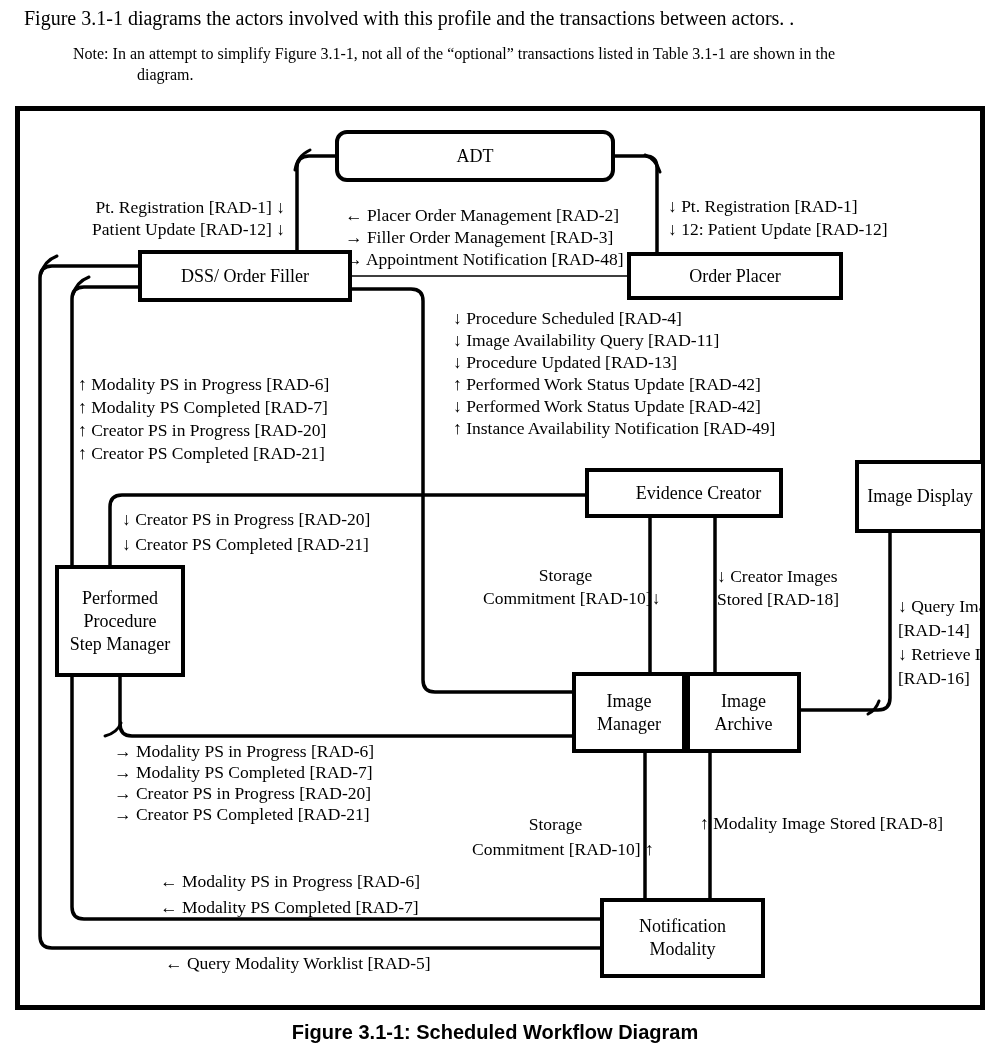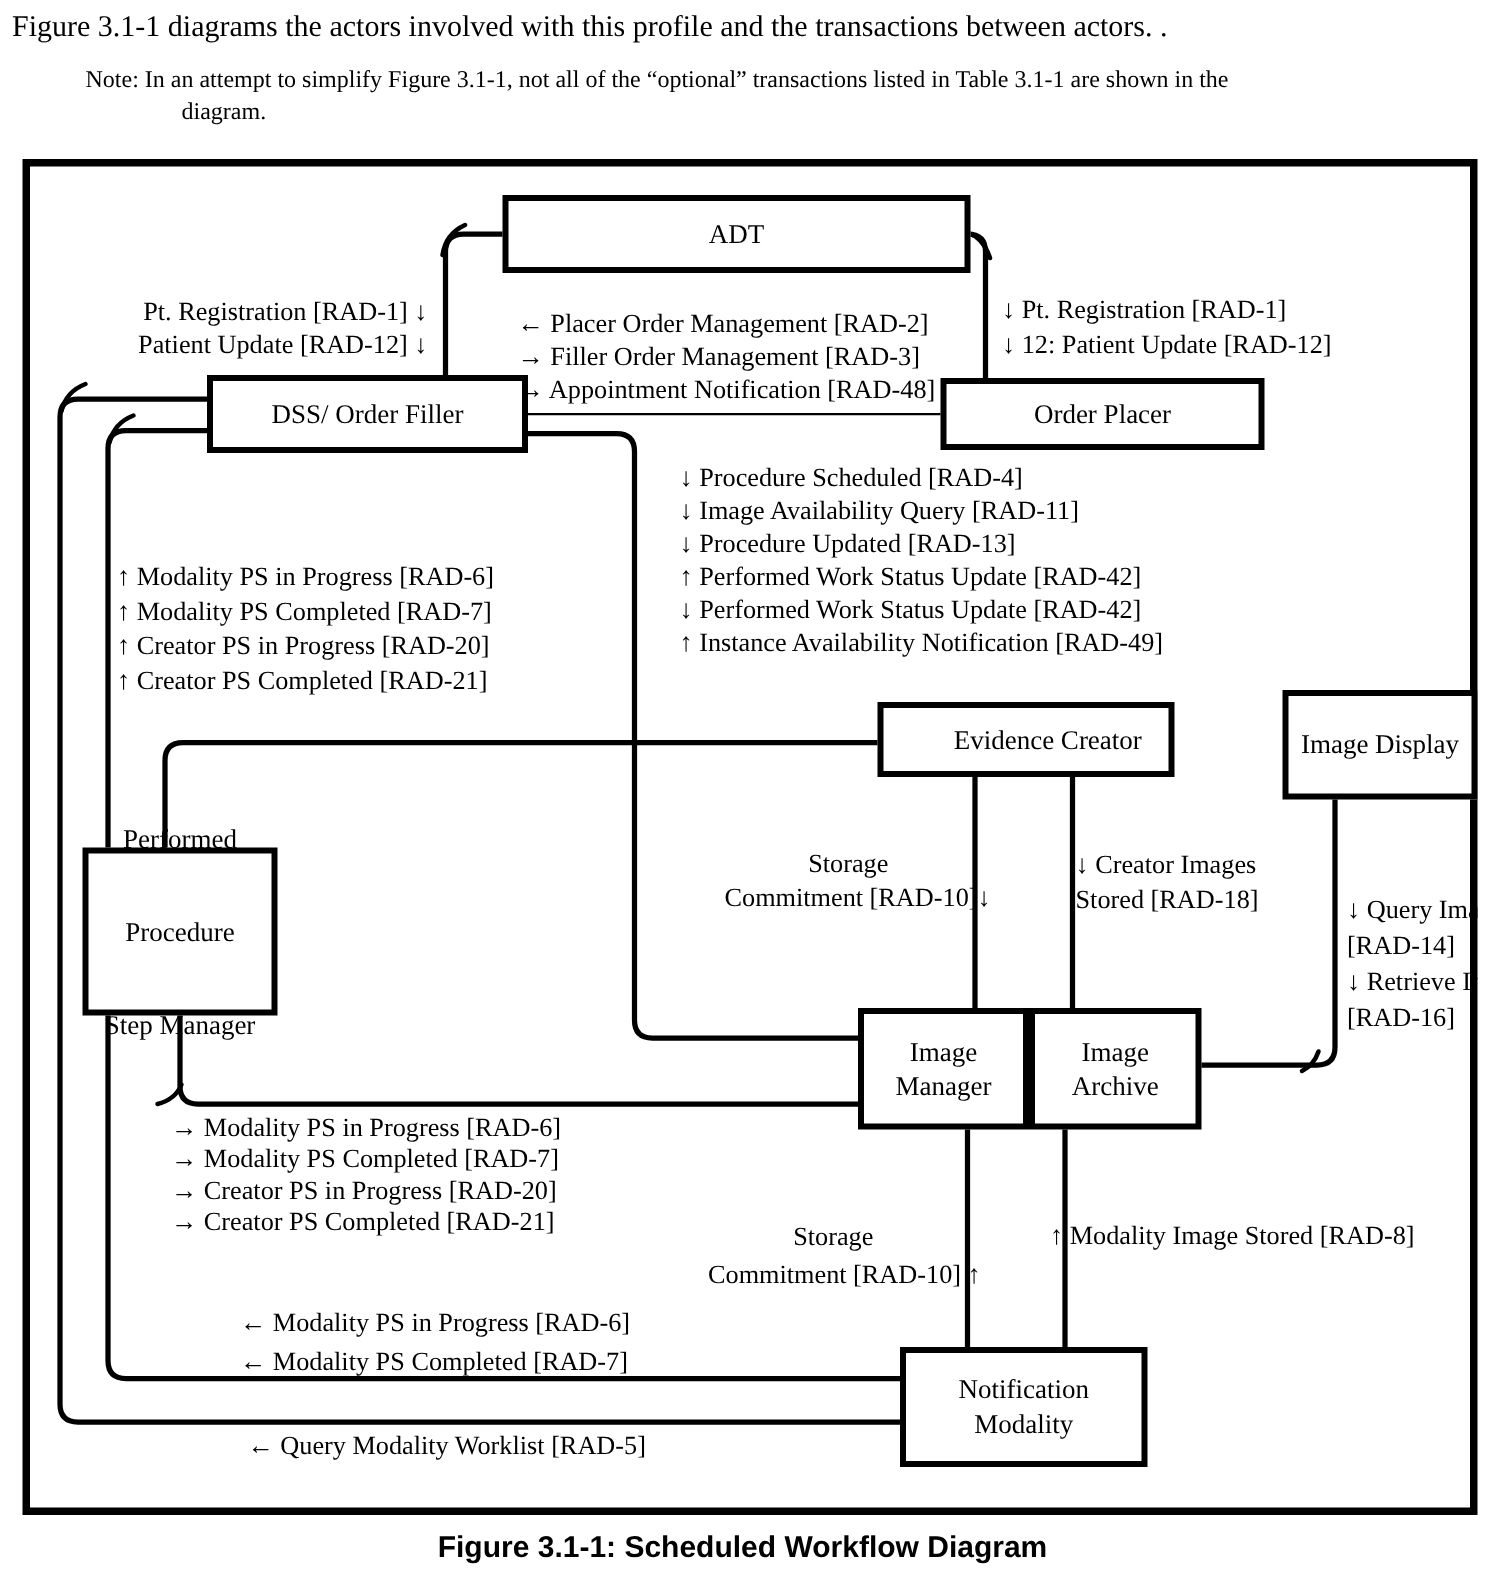--- a/index.html
+++ b/index.html
@@ -1,18 +1,18 @@
 <!DOCTYPE html>
 <html><head>
 <meta charset="utf-8">
 <style>
   html,body{margin:0;padding:0;background:#fff;}
   #page{position:relative;width:990px;height:1060px;background:#ffffff;overflow:hidden;
         font-family:"Liberation Serif","DejaVu Serif",serif;color:#000;}
-  .abs{position:absolute;}
+  .abs{position:absolute;margin-left:16px;}
   .intro{font-size:20px;white-space:nowrap;}
   .note{font-size:16px;white-space:nowrap;}
   .frame{position:absolute;left:15px;top:106px;width:970px;height:904px;
          border:5px solid #000;box-sizing:border-box;background:transparent;}
   svg.wires{position:absolute;left:0;top:0;z-index:1;}
   .actor{position:absolute;z-index:2;border:4px solid #000;background:#fff;box-sizing:border-box;
          display:flex;flex-direction:column;align-items:center;justify-content:center;
          font-size:18px;line-height:23px;text-align:center;}
   .lbl{position:absolute;z-index:3;font-size:17.5px;line-height:22px;white-space:nowrap;}
   .lbl span{display:block;}
@@ -53,36 +53,36 @@
     <g stroke="#000" fill="none" stroke-width="3" stroke-linecap="round">
       <path d="M 295 170 Q 297 156 310 150"></path>
       <path d="M 645 155 Q 656 159 660 172"></path>
       <path d="M 41 274 Q 44 261 57 256"></path>
       <path d="M 73 295 Q 76 282 89 277"></path>
       <path d="M 121 723 Q 117 733 105 736"></path>
       <path d="M 868 714 Q 876 710 879 701"></path>
     </g>
   </svg>
 
-  <div class="actor" style="left:335px;top:130px;width:312px;height:52px;">
+  <div class="actor" style="left:335px;top:130px;width:280px;height:52px;border-radius:12px;">
     <span>ADT</span>
   </div>
   <div class="actor" style="left:138px;top:250px;width:214px;height:52px;">
     <span>DSS/ Order Filler</span>
   </div>
   <div class="actor" style="left:627px;top:252px;width:216px;height:48px;">
     <span>Order Placer</span>
   </div>
   <div class="actor" style="left:585px;top:468px;width:198px;height:50px;padding-left:29px;">
     <span>Evidence Creator</span>
   </div>
   <div class="actor" style="left:855px;top:460px;width:130px;height:73px;">
     <span>Image Display</span>
   </div>
-  <div class="actor" style="left:55px;top:565px;width:130px;height:112px;gap:39px;">
+  <div class="actor" style="left:55px;top:565px;width:130px;height:112px;">
     <span>Performed</span>
     <span>Procedure</span>
     <span>Step Manager</span>
   </div>
   <div class="actor" style="left:572px;top:672px;width:114px;height:81px;">
     <span>Image</span>
     <span>Manager</span>
   </div>
   <div class="actor" style="left:686px;top:672px;width:115px;height:81px;">
     <span>Image</span>
@@ -118,20 +118,24 @@
     <span>↑ Instance Availability Notification [RAD-49]</span>
   </div>
 
   <div class="lbl" style="left:78px;top:373px;line-height:23px;">
     <span>↑ Modality PS in Progress [RAD-6]</span>
     <span>↑ Modality PS Completed [RAD-7]</span>
     <span>↑ Creator PS in Progress [RAD-20]</span>
     <span>↑ Creator PS Completed [RAD-21]</span>
   </div>
 
+  <div class="lbl" style="left:122px;top:507px;line-height:25px;">
+    <span>↓ Creator PS in Progress [RAD-20]</span>
+    <span>↓ Creator PS Completed [RAD-21]</span>
+  </div>
 
   <div class="lbl c" style="left:483px;top:564px;width:165px;line-height:23px;">
     <span>Storage</span>
     <span>Commitment [RAD-10]↓</span>
   </div>
 
   <div class="lbl" style="left:717px;top:565px;line-height:23px;">
     <span>↓ Creator Images</span>
     <span>Stored [RAD-18]</span>
   </div>

